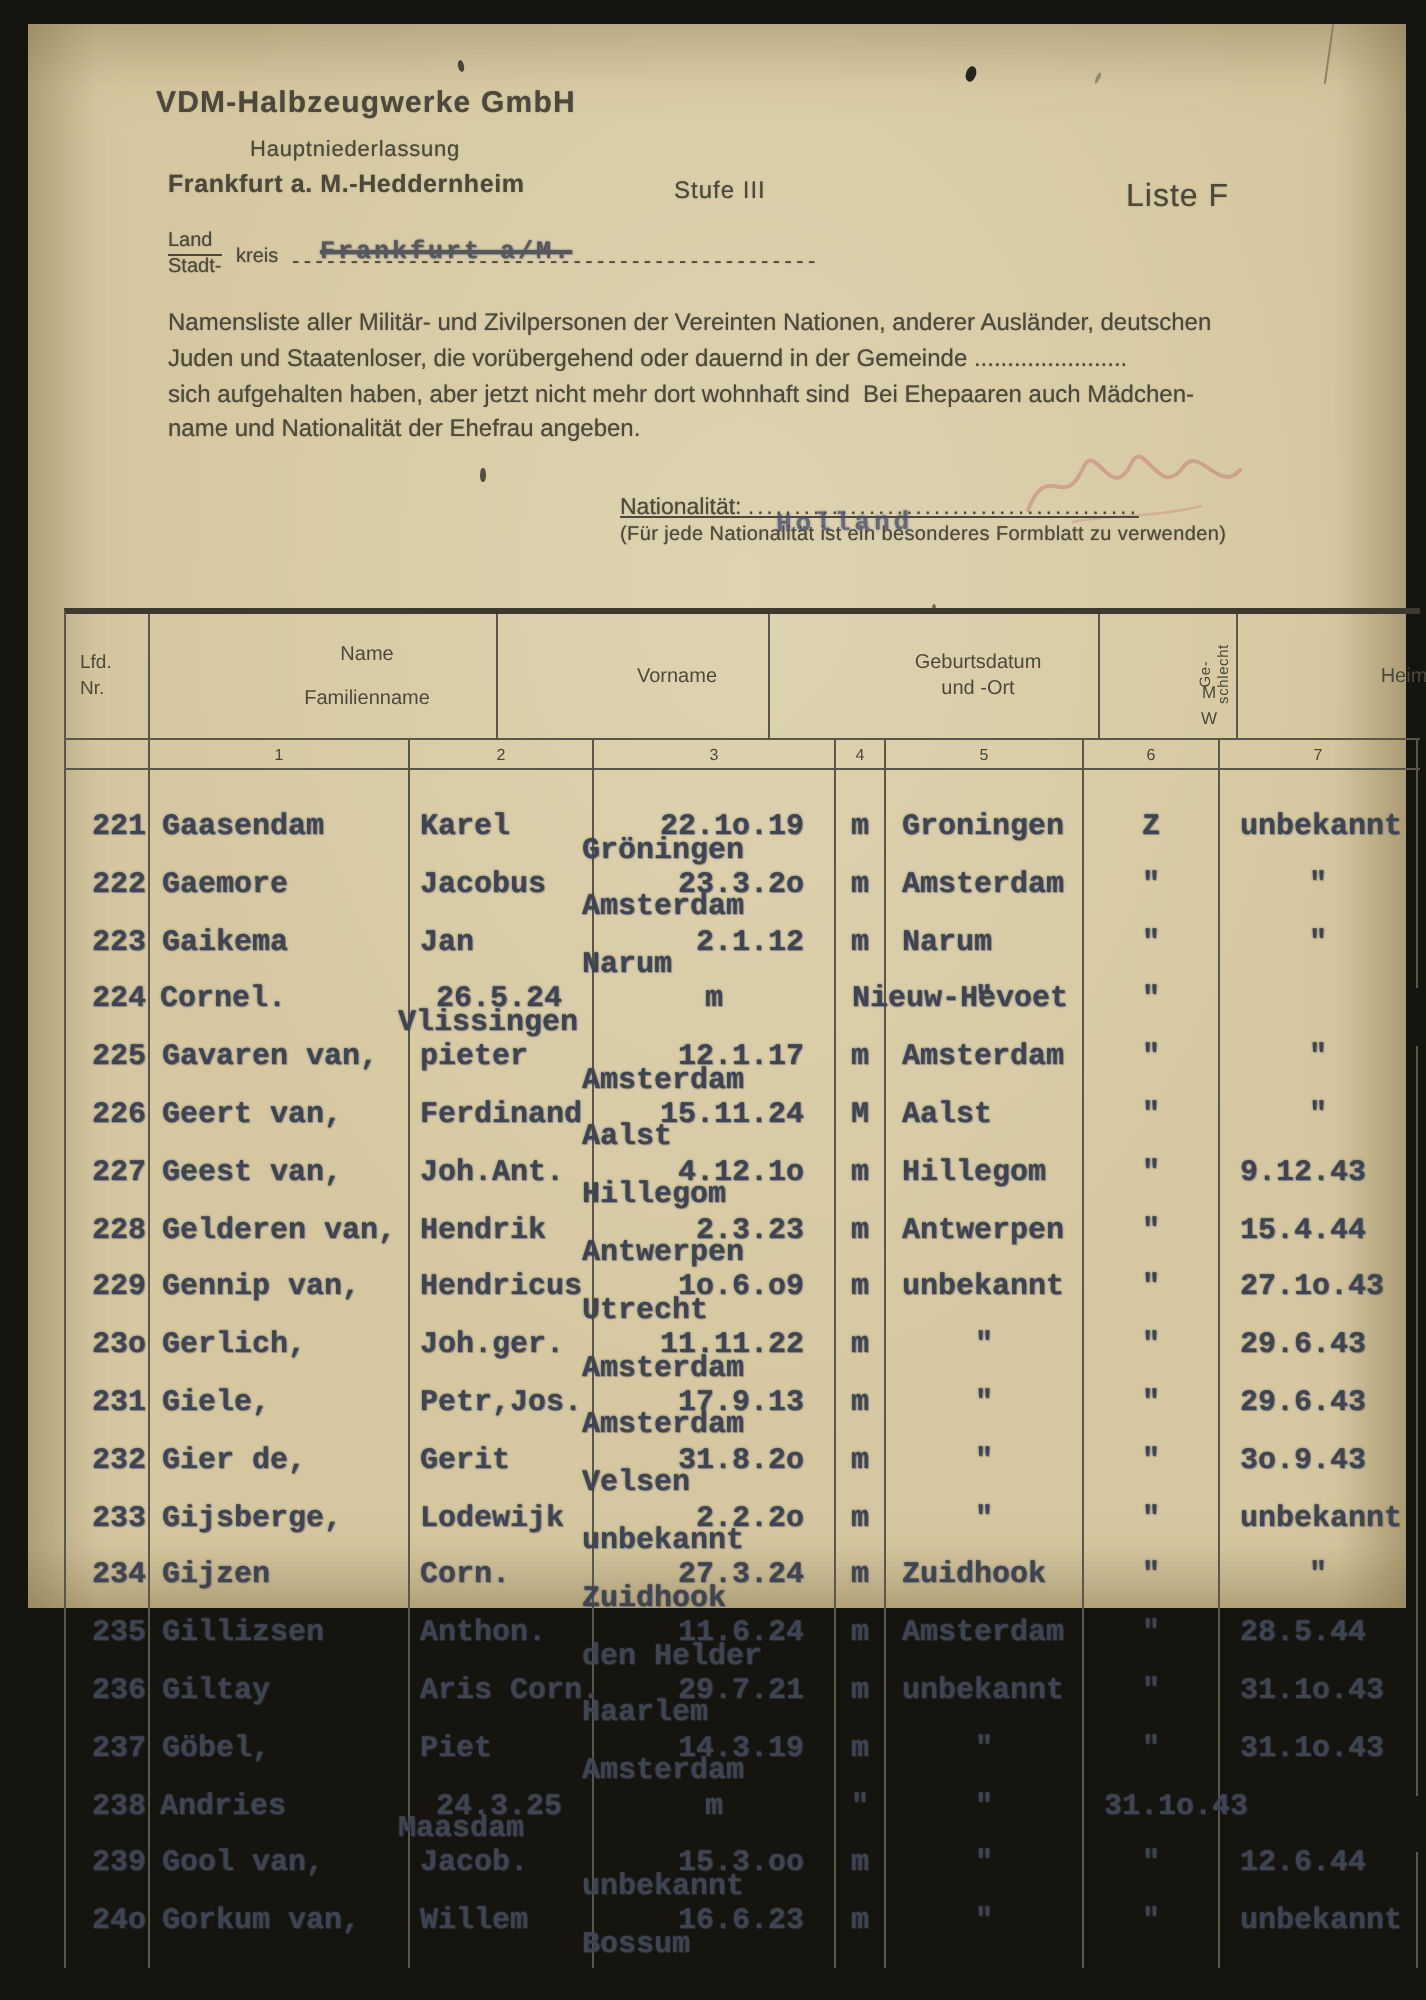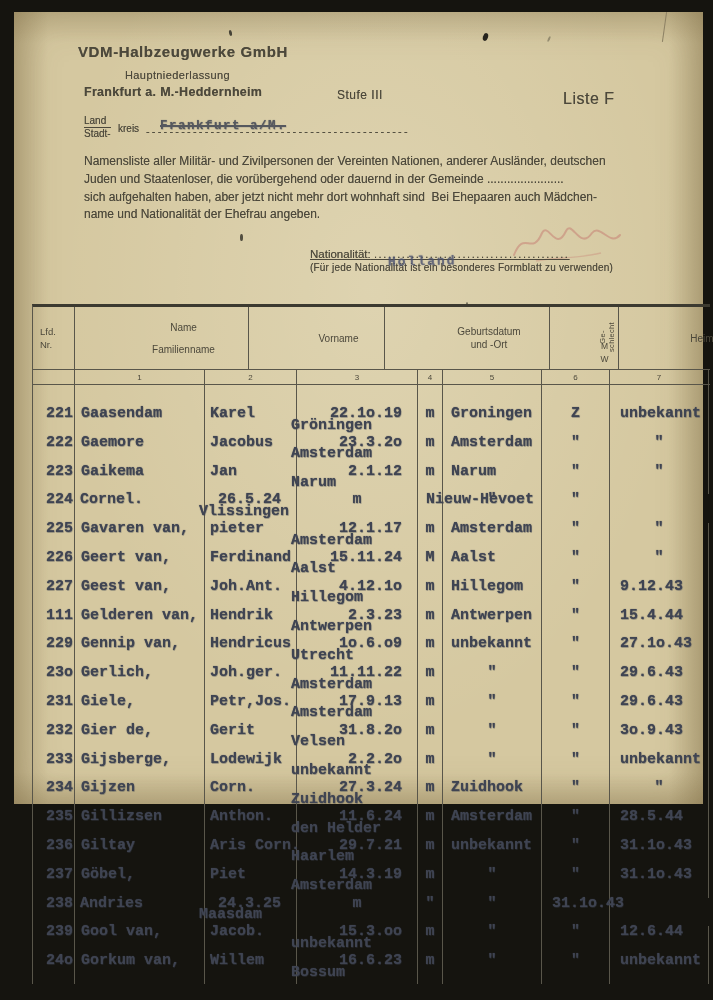--- a/index.html
+++ b/index.html
@@ -262,21 +262,21 @@
           <div class="c-geb">
             <div class="gdat">4.12.1o</div>
             <div class="gort">Hillegom</div>
           </div>
           <div class="c-sex ctr">m</div>
           <div class="c-heim">Hillegom</div>
           <div class="c-einh ctr">"</div>
           <div class="c-auf">9.12.43</div>
         </div>
         <div class="grid trow type">
-          <div class="c-nr">111</div>
+          <div class="c-nr">228</div>
           <div class="c-name">Gelderen van,</div>
           <div class="c-vn">Hendrik</div>
           <div class="c-geb">
             <div class="gdat">2.3.23</div>
             <div class="gort">Antwerpen</div>
           </div>
           <div class="c-sex ctr">m</div>
           <div class="c-heim">Antwerpen</div>
           <div class="c-einh ctr">"</div>
           <div class="c-auf">15.4.44</div>

